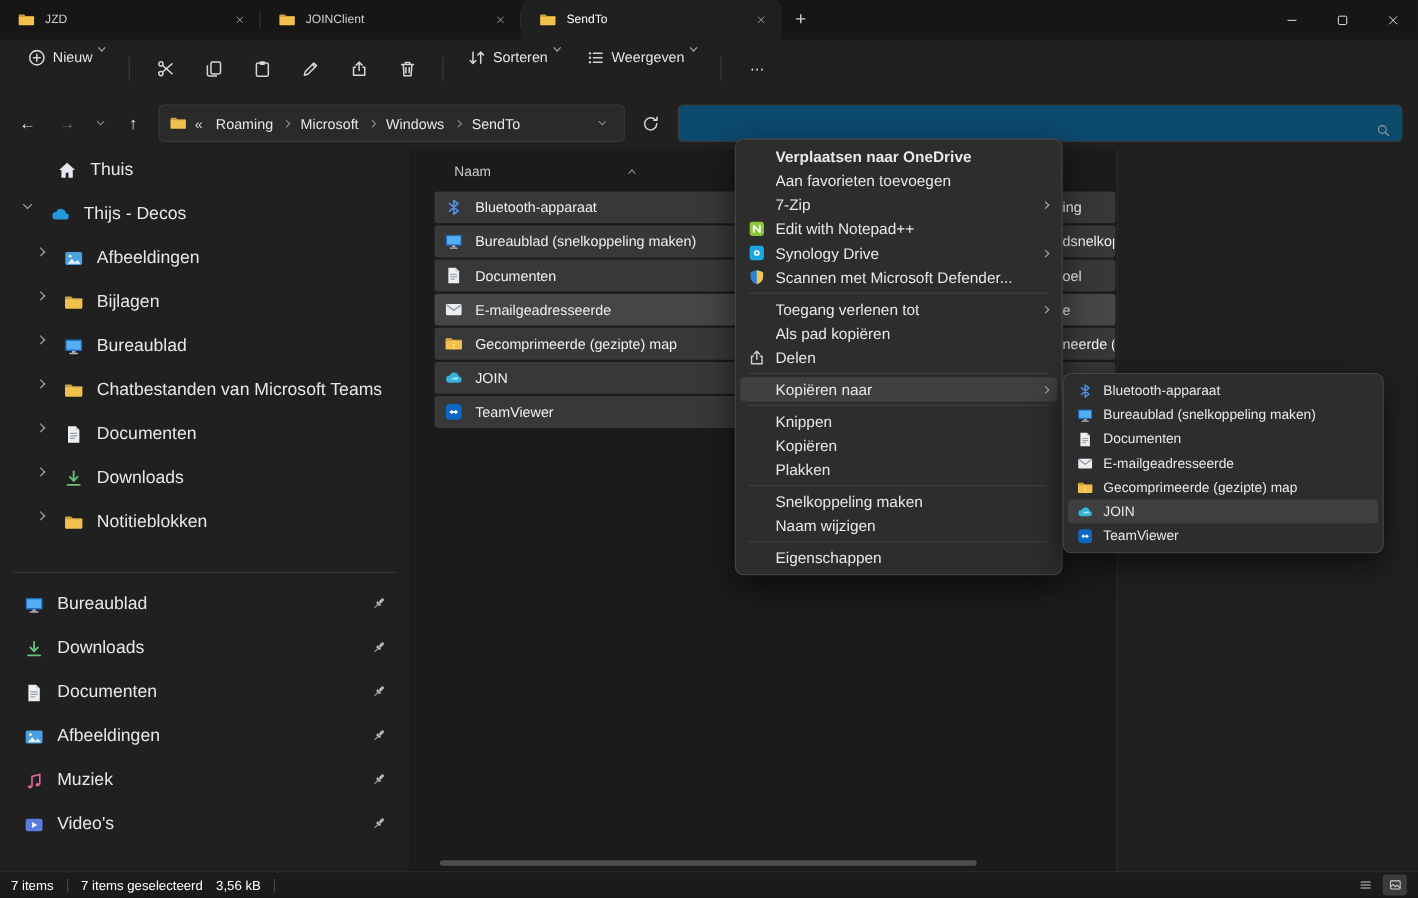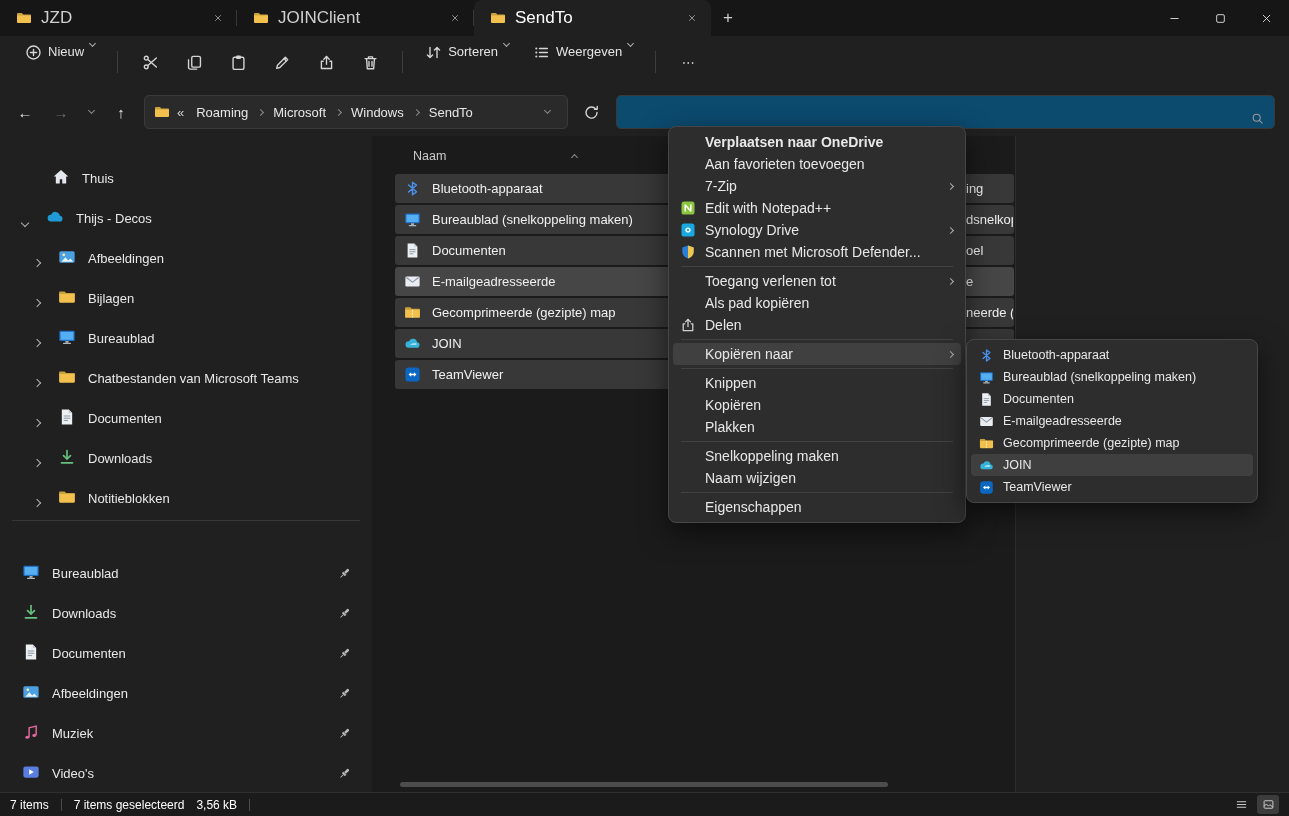--- a/index.html
+++ b/index.html
@@ -2,21 +2,21 @@
 <html><head>
 <meta charset="utf-8">
 <style>
   *{box-sizing:border-box;margin:0;padding:0}
   body{background:#0b0b0b;font-family:"Liberation Sans",sans-serif}
   .screen{position:relative;width:1289px;height:816px;background:#1f1f1f;color:#e6e6e6;overflow:hidden;font-size:13px}
 
   
   .titlebar{position:absolute;top:0;left:0;right:0;height:36px;background:#161616;display:flex;align-items:stretch}
   .tabs{display:flex;align-items:stretch}
-  .tab{width:237px;display:flex;align-items:center;gap:9px;padding:0 8px 0 16px;color:#cfcfcf;font-size:17px;position:relative}
+  .tab{width:237px;display:flex;align-items:center;gap:9px;padding:0 8px 0 16px;color:#cfcfcf;font-size:11px;position:relative}
   .tab:not(.active)::after{content:"";position:absolute;right:0;top:10px;bottom:10px;width:1px;background:#383838}
   .tab.active{background:#202020;border-radius:8px 8px 0 0;color:#fff}
   .tab-label{flex:1;overflow:hidden;white-space:nowrap}
   .tab-close{width:22px;height:22px;border-radius:4px;display:flex;align-items:center;justify-content:center}
   .newtab{width:34px;display:flex;align-items:center;justify-content:center;color:#cfcfcf;font-size:17px}
   .win-controls{margin-left:auto;display:flex}
   .win-btn{width:46px;display:flex;align-items:center;justify-content:center;color:#e3e3e3}
 
   
   .toolbar{position:absolute;top:36px;left:0;right:0;height:52px;background:#202020;display:flex;align-items:center;padding:0 14px;gap:2px}
@@ -40,21 +40,21 @@
   
   .chev{display:inline-block;width:6px;height:6px;border-right:1.3px solid #aeaeae;border-bottom:1.3px solid #aeaeae}
   .chev.down{transform:rotate(45deg);margin-top:-3px}
   .chev.right{transform:rotate(-45deg)}
   .chev.up{transform:rotate(-135deg);margin-top:3px}
   .chev.dim{border-color:#8a8a8a}
   .chev.small{width:5px;height:5px}
 
   
   .sidebar{position:absolute;top:136px;left:0;width:372px;bottom:24px;background:#202020;padding-top:10px;overflow:hidden}
-  .sb-row{height:40px;display:flex;align-items:flex-end;gap:12px;padding-left:8px;border-radius:5px;margin:0 8px;color:#e8e8e8;font-size:13px}
+  .sb-row{height:40px;display:flex;align-items:flex-start;gap:12px;padding-left:8px;border-radius:5px;margin:0 8px;color:#e8e8e8;font-size:16px}
   .sb-row .chevslot{width:18px;display:flex;justify-content:center;flex:none}
   .sb-row.child{padding-left:20px}
   .sb-label{white-space:nowrap;overflow:hidden}
   .pin{margin-left:auto;margin-right:12px;flex:none}
   .sb-divider{height:1px;background:#363636;margin:14px 12px 20px}
 
   
   .main{position:absolute;left:372px;top:136px;right:0;bottom:24px;background:#1b1b1b}
   .right-pane{position:absolute;left:644px;top:0;right:0;bottom:0;background:#202020}
   .v-divider{position:absolute;left:643px;top:0;bottom:0;width:1px;background:#2d2d2d}

